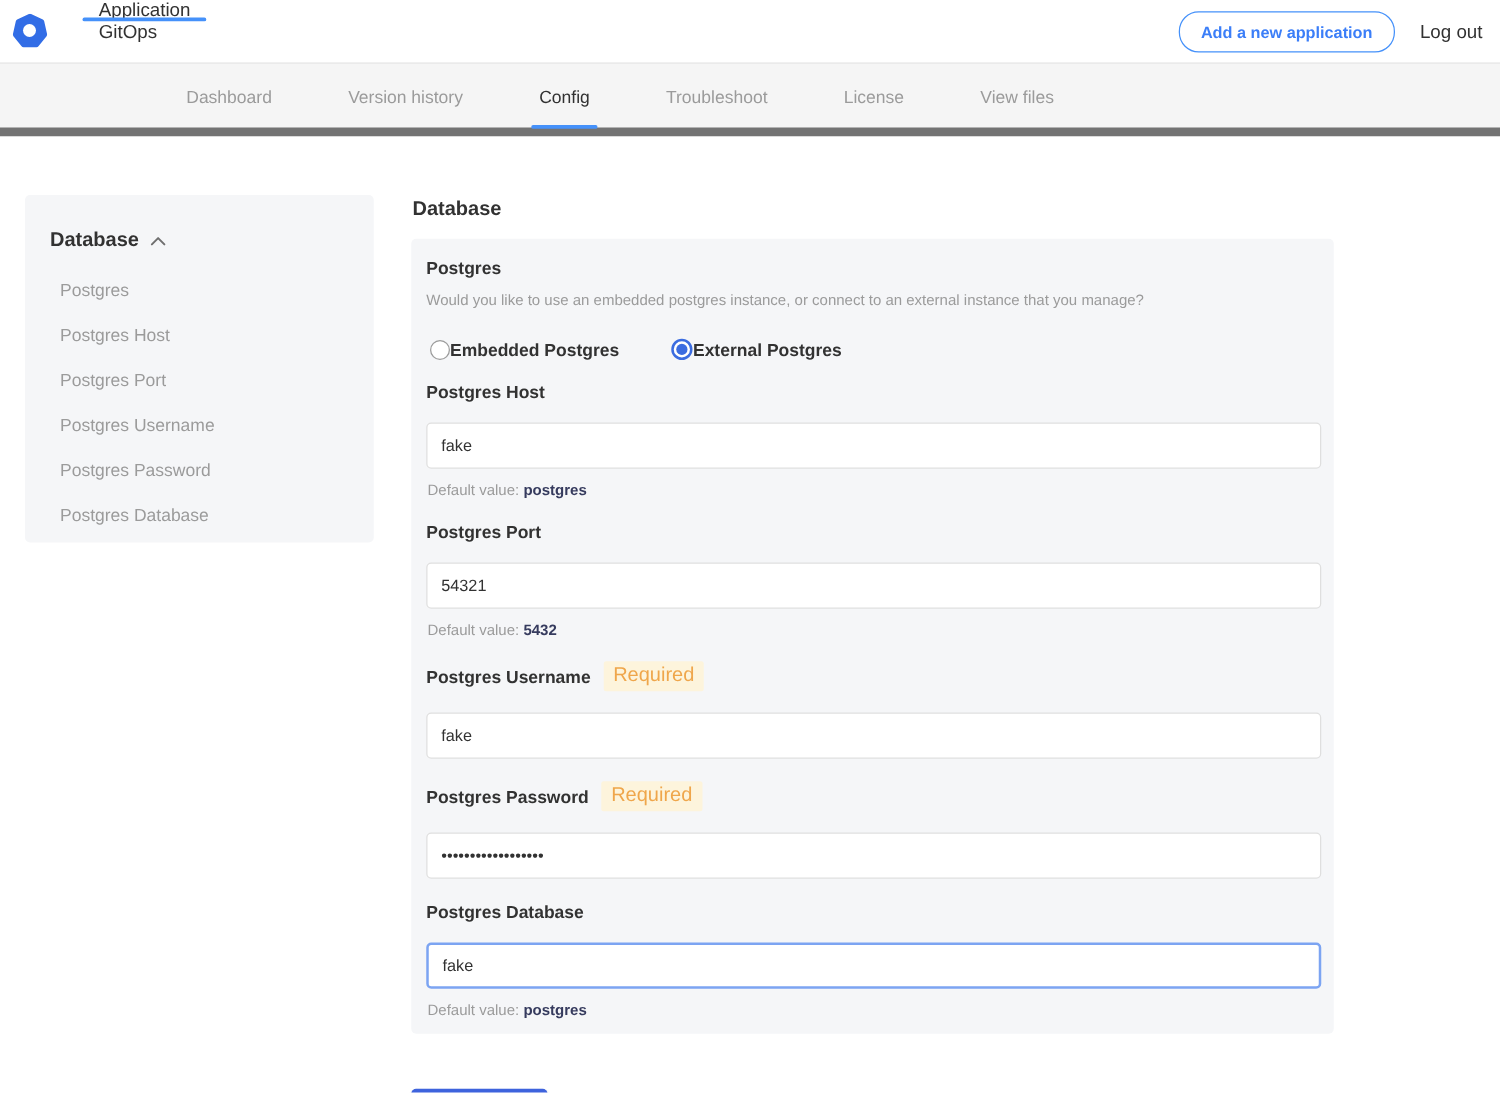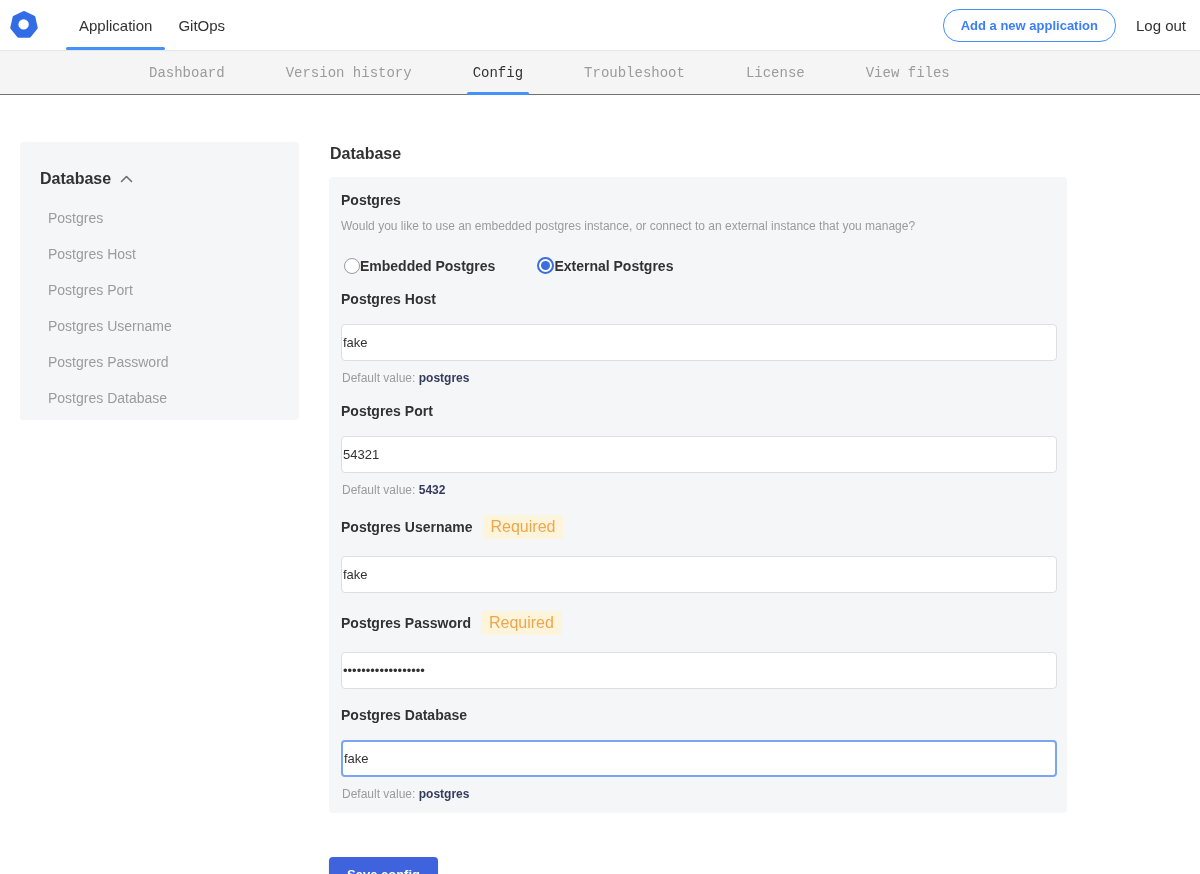--- a/index.html
+++ b/index.html
@@ -14,21 +14,21 @@
 
   
   .topnav {
     height: 50px;
     display: flex;
     align-items: stretch;
     padding: 0 14px 0 10px;
     background: #fff;
   }
   .logo-wrap { align-self: center; width: 28px; height: 28px; margin-right: 28px; }
-  .topnav-tabs { display: flex; align-items: stretch; }
+  .topnav-tabs { display: flex; align-items: stretch; flex-direction: column; }
   .topnav-tab {
     display: flex; align-items: center;
     padding: 0 13px;
     font-size: 15px; color: #323232;
     position: relative; cursor: pointer;
   }
   .topnav-tab.active::after {
     content: ""; position: absolute; left: 0; right: 0; bottom: 0;
     height: 3px; background: #4591fa; border-radius: 2px;
   }
@@ -36,27 +36,26 @@
   .pill-btn {
     border: 1px solid #4591fa; color: #3b7ef8; background: #fff;
     border-radius: 16px; padding: 8px 17px;
     font-size: 13px; font-weight: bold; font-family: Liberation Sans, sans-serif;
     cursor: pointer; white-space: nowrap;
   }
   .logout { font-size: 15px; color: #323232; cursor: pointer; }
 
   
   .subnav {
-    height: 45px;
+    height: 59px;
     background: #f5f5f5;
     border-top: 1px solid #e6e6e6;
-    border-bottom: 1px solid #737373;
+    border-bottom: 7px solid #737373;
     display: flex;
     padding-left: 143px;
-    font-family: Liberation Mono, monospace;
   }
   .subnav-tab {
     display: flex; align-items: center;
     padding: 0 6px; margin-right: 49px;
     font-size: 14px; color: #9b9b9b;
     position: relative; cursor: pointer; white-space: nowrap;
   }
   .subnav-tab.active { color: #323232; justify-content: center; }
   .subnav-tab.active::after {
     content: ""; position: absolute; left: 0; right: 0; bottom: -1px;
@@ -113,21 +112,21 @@
   .field-label-row { display: flex; align-items: center; gap: 10px; margin-bottom: 17px; }
   .field-label { font-size: 14px; font-weight: bold; color: #323232; }
   .required-badge {
     background: #fdf4dc; color: #efa64b;
     font-size: 16px; padding: 3px 8px; border-radius: 2px;
   }
   .text-input {
     width: 716px; height: 37px;
     border: 1px solid #dfdfdf; border-radius: 4px;
     background: #fff; outline: none;
-    padding: 0 1px; font-size: 13px; color: #323232;
+    padding: 0 11px; font-size: 13px; color: #323232;
     font-family: "Liberation Sans", sans-serif;
     display: block;
   }
   .text-input.focused { border: 2px solid #7ca4f2; }
   .helper { font-size: 12px; color: #9b9b9b; margin: 10px 0 0 1px; }
   .helper .default-val { color: #363b5e; font-weight: bold; }
 
   .save-btn {
     margin-top: 44px;
     background: #3e63dd; color: #fff;

